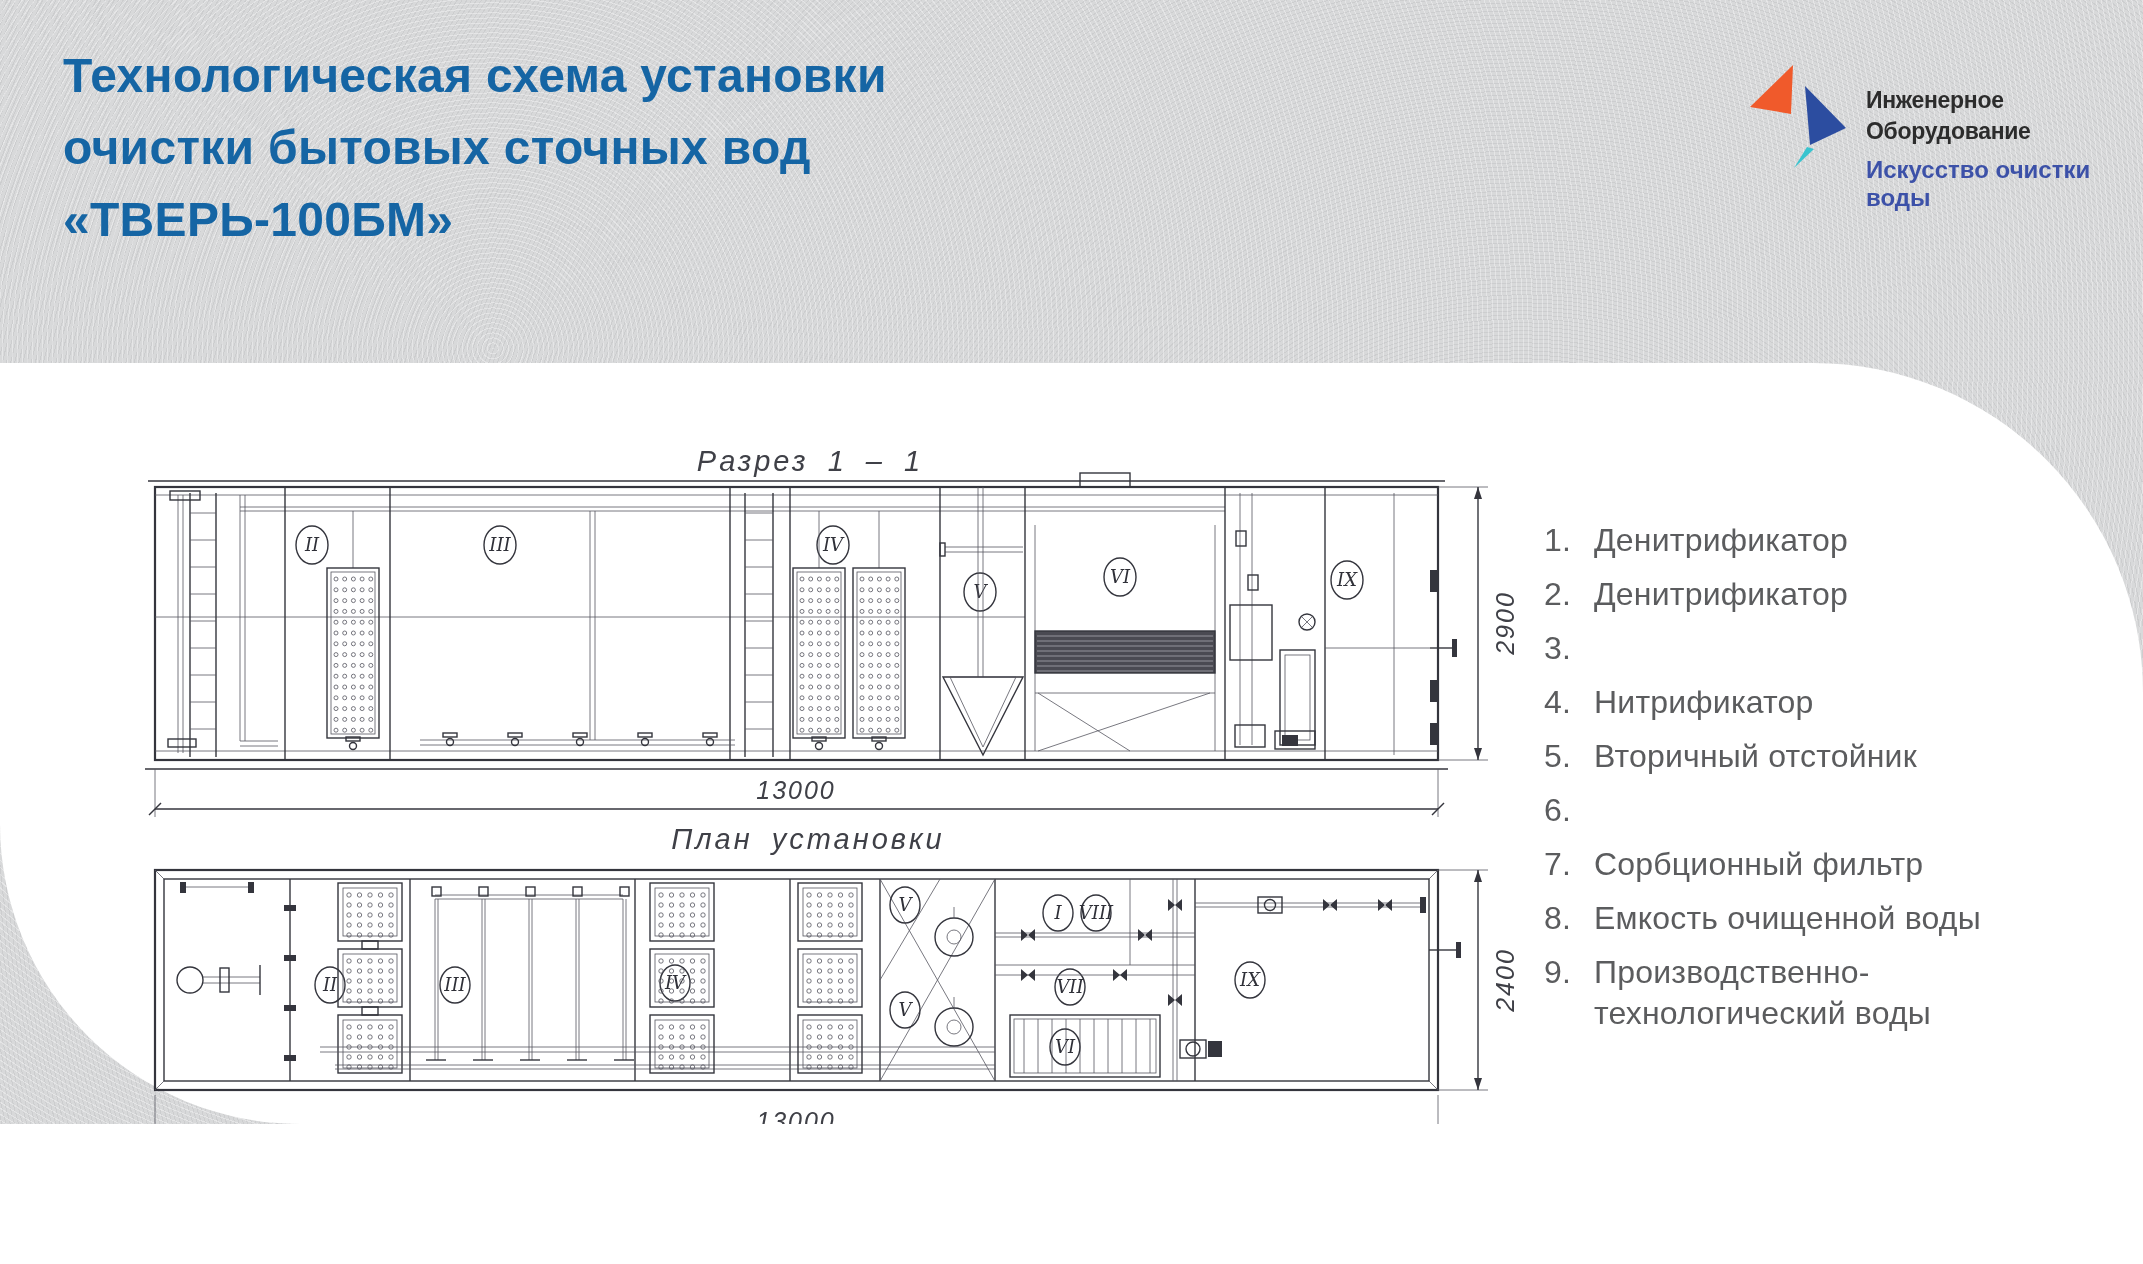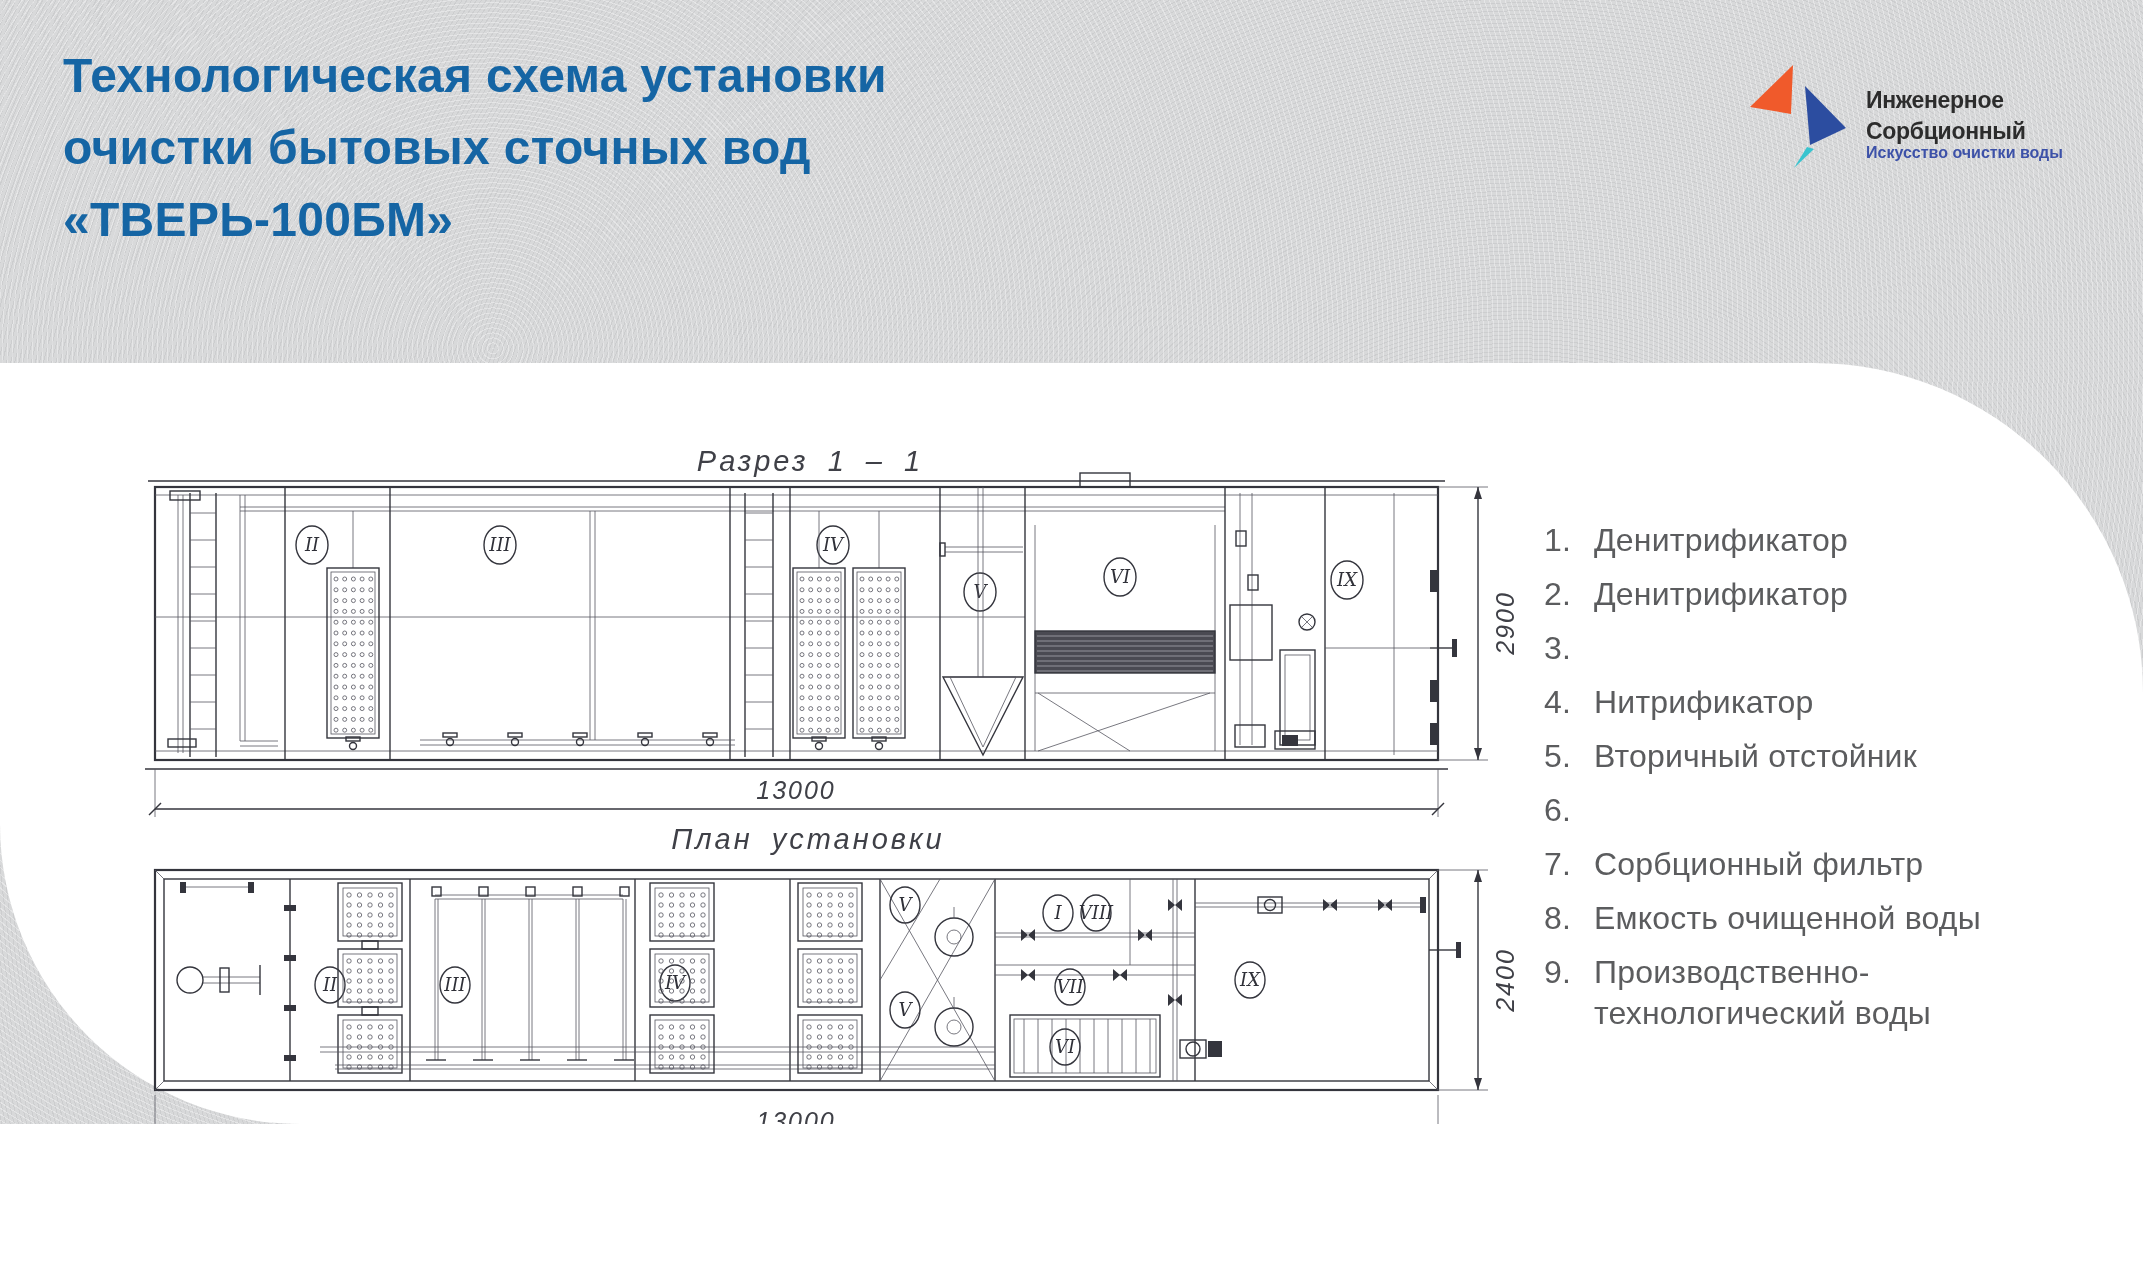--- a/index.html
+++ b/index.html
@@ -18,22 +18,22 @@
     border-bottom-left-radius:300px;
   }
   .title {
     position:absolute; left:63px; top:40px;
     font-weight:700; font-size:48px; line-height:72px;
     color:#1565a4; letter-spacing:.3px;
   }
   .logo-mark { position:absolute; left:1748px; top:62px; width:100px; height:108px; }
   .logo-text { position:absolute; left:1866px; top:85px; line-height:31px;
     font-weight:700; font-size:23px; color:#2c2c2c; letter-spacing:-.3px; }
-  .logo-tagline { position:absolute; left:1866px; top:144px;
-    font-weight:700; font-size:16px; color:#3c51a8; }
+  .logo-tagline { position:absolute; left:1866px; top:156px;
+    font-weight:700; font-size:24px; color:#3c51a8; }
   .drawing { position:absolute; left:90px; top:435px; width:1440px; height:740px; }
 
   .ln   { stroke:#34353d; stroke-width:1.4; fill:none; }
   .ln2  { stroke:#34353d; stroke-width:2.2; fill:none; }
   .thin { stroke:#55565f; stroke-width:.8; fill:none; }
   .blk  { fill:#34353d; stroke:none; }
   .cad  { font-family:"Liberation Sans",sans-serif; font-style:italic; fill:#3f4047; }
   .cap  { font-size:29px; letter-spacing:3px; word-spacing:8px; text-anchor:middle; }
   .dim  { font-size:25px; letter-spacing:2px; text-anchor:middle; }
   .rn   { font:italic 18px "DejaVu Serif", serif; fill:#2f3038; text-anchor:middle; }
@@ -57,21 +57,21 @@
     <div>«ТВЕРЬ-100БМ»</div>
   </div>
 
   <svg class="logo-mark" viewBox="0 0 100 106">
     <polygon points="45,2 2,44 43,51" fill="#f05a2b"></polygon>
     <polygon points="57,23 98,65 62,82" fill="#2c4da0"></polygon>
     <polygon points="59,84 66,86 46,105" fill="#39c4cf"></polygon>
   </svg>
   <div class="logo-text">
     <div>Инженерное</div>
-    <div>Сорбционный</div>
+    <div>Оборудование</div>
   </div>
   <div class="logo-tagline">Искусство очистки воды</div>
 
   <svg class="drawing" viewBox="0 0 1440 740">
     <defs>
       <g id="vlv">
           <path d="M-7,-6 L0,0 L-7,6 Z M7,-6 L0,0 L7,6 Z" class="blk"></path>
         </g>
       <g id="fit">
           <rect x="-7" y="-9" width="14" height="4" class="ln"></rect>

